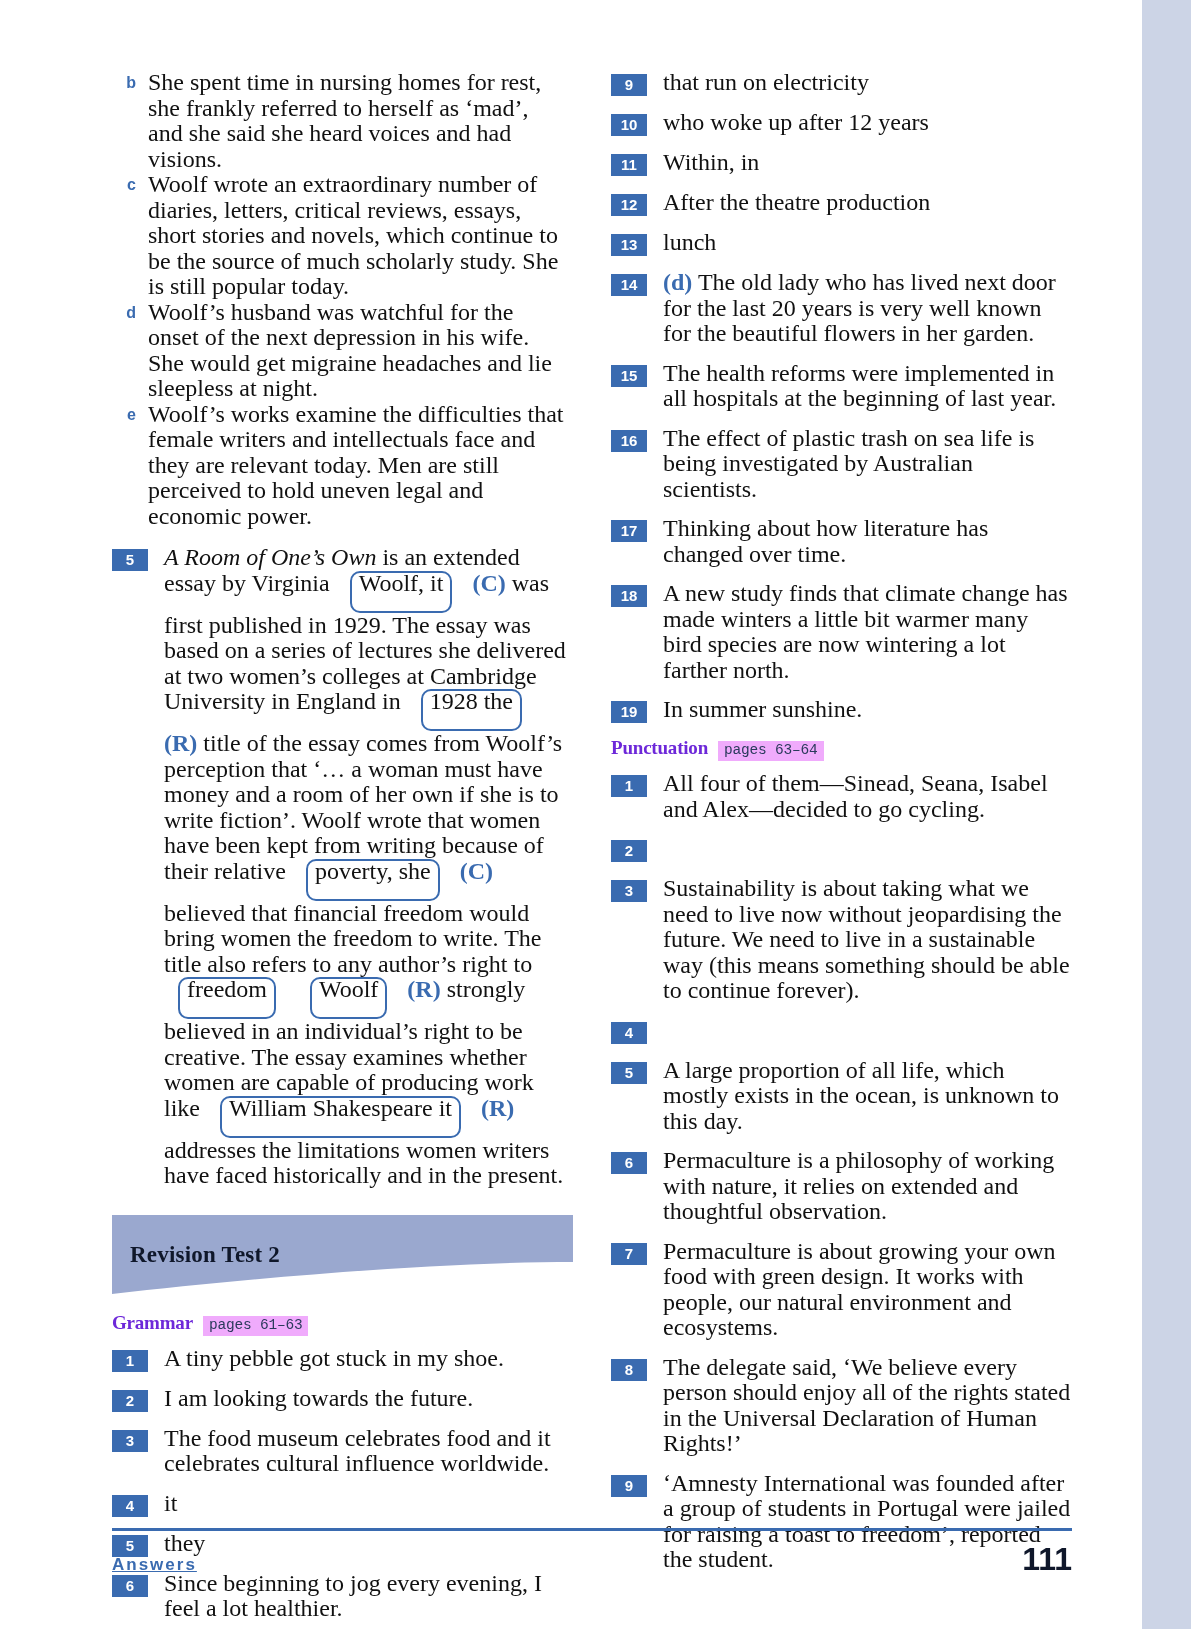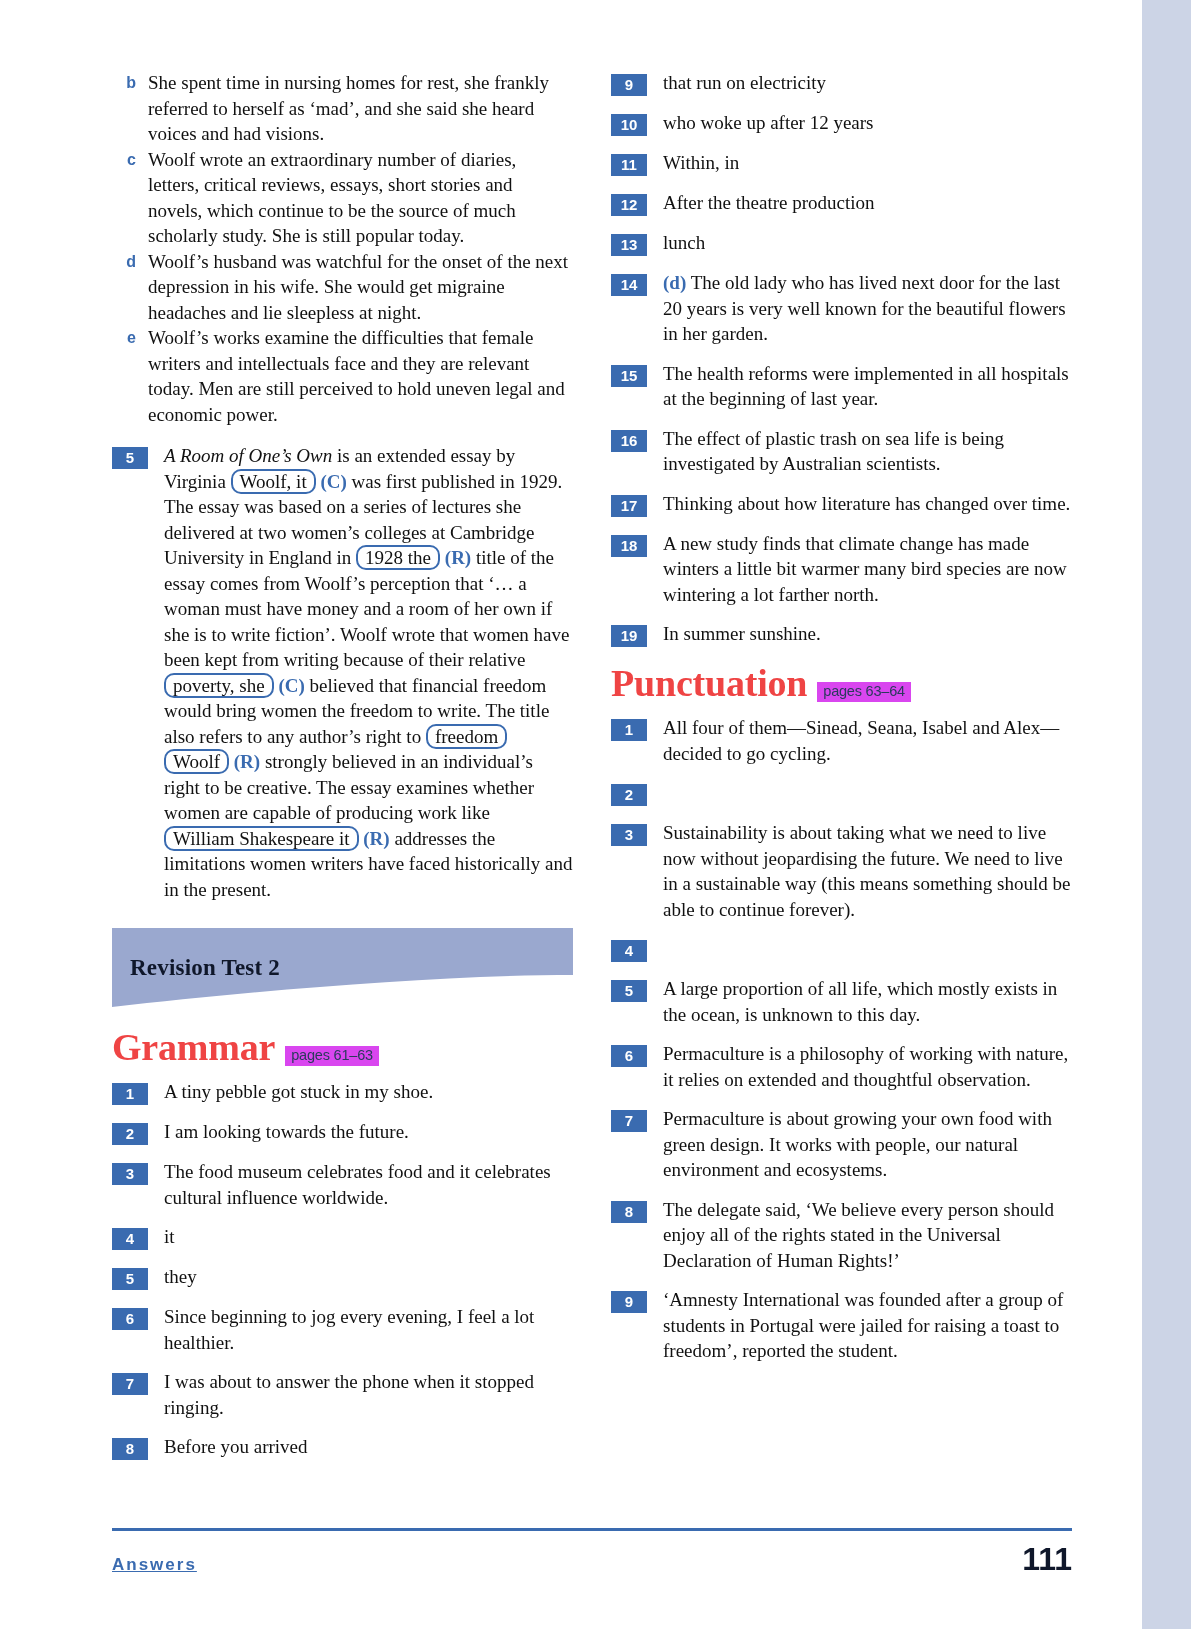--- a/index.html
+++ b/index.html
@@ -68,21 +68,21 @@
     color: #3a6bb0;
     font-family: "Liberation Sans", sans-serif;
     font-weight: bold;
     font-size: 16px;
     line-height: 26px;
     text-align: right;
     margin-right: 12px;
   }
   .ans-row .txt {
     flex: 1 1 auto;
-    font-size: 19px;
+    font-size: 24px;
     line-height: 25.5px;
     color: #111111;
   }
   .sub-list .ans-row { margin-bottom: 0; }
   .sub-list .ans-row .txt { padding-right: 4px; }
 
   .spaced .ans-row { margin-bottom: 14px; }
 
   
   .tag {
@@ -90,23 +90,23 @@
     font-family: "Liberation Serif", serif;
     font-weight: bold;
   }
   .ital { font-style: italic; }
 
   
   .boxed {
     display: inline-block;
     border: 2.4px solid #3a6bb0;
     border-radius: 10px;
-    padding: 0px 7px 0 7px;
+    padding: 0px 7px 17px 7px;
     line-height: 21px;
-    margin: 0 0;
+    margin: 0 14px;
     background: transparent;
     white-space: nowrap;
   }
 
   
   .banner {
     position: relative;
     width: 461px;
     height: 83px;
     margin-top: 26px;
@@ -127,30 +127,30 @@
 
   
   .sec-head {
     display: flex;
     align-items: baseline;
     margin: 14px 0 10px 0;
   }
   .sec-head .h {
     font-family: "Liberation Serif", serif;
     font-weight: bold;
-    font-size: 38px;
-    color: #ef4444;
+    font-size: 19px;
+    color: #6d28d9;
     letter-spacing: -0.2px;
     text-align: right;
   }
   .sec-head .pages {
     margin-left: 10px;
-    background: #d946ef;
+    background: #f0abfc;
     color: #2a3a5c;
-    font-family: Liberation Sans, sans-serif;
+    font-family: Liberation Mono, monospace;
     font-size: 14.5px;
     padding: 2px 6px 3px 6px;
     line-height: 15px;
     letter-spacing: -0.2px;
   }
 
   
   .footer {
     position: absolute;
     left: 112px;

